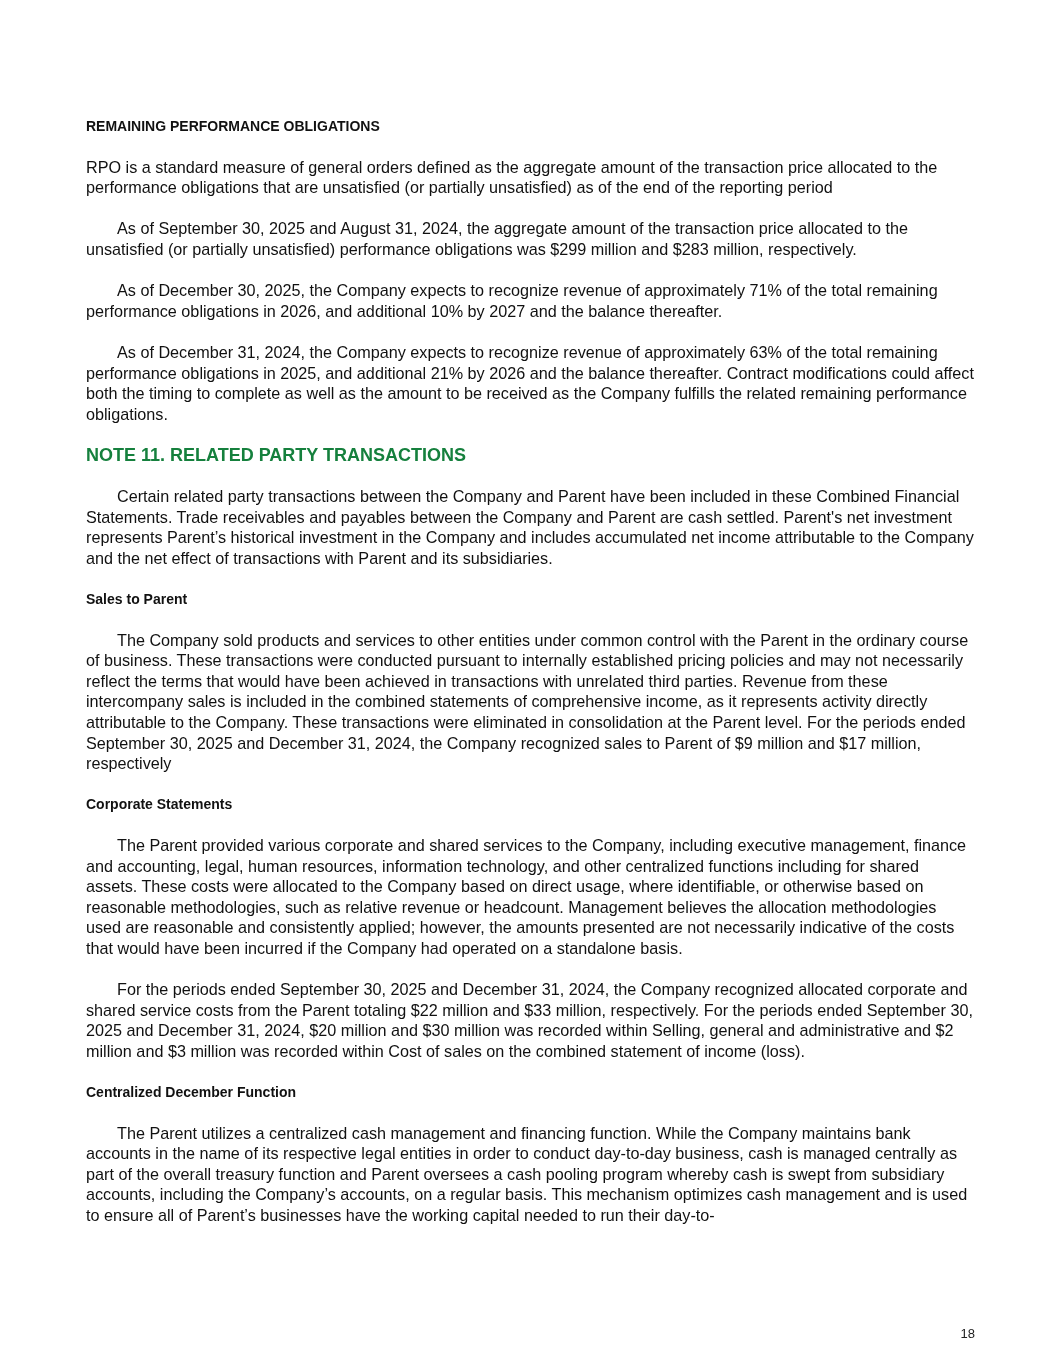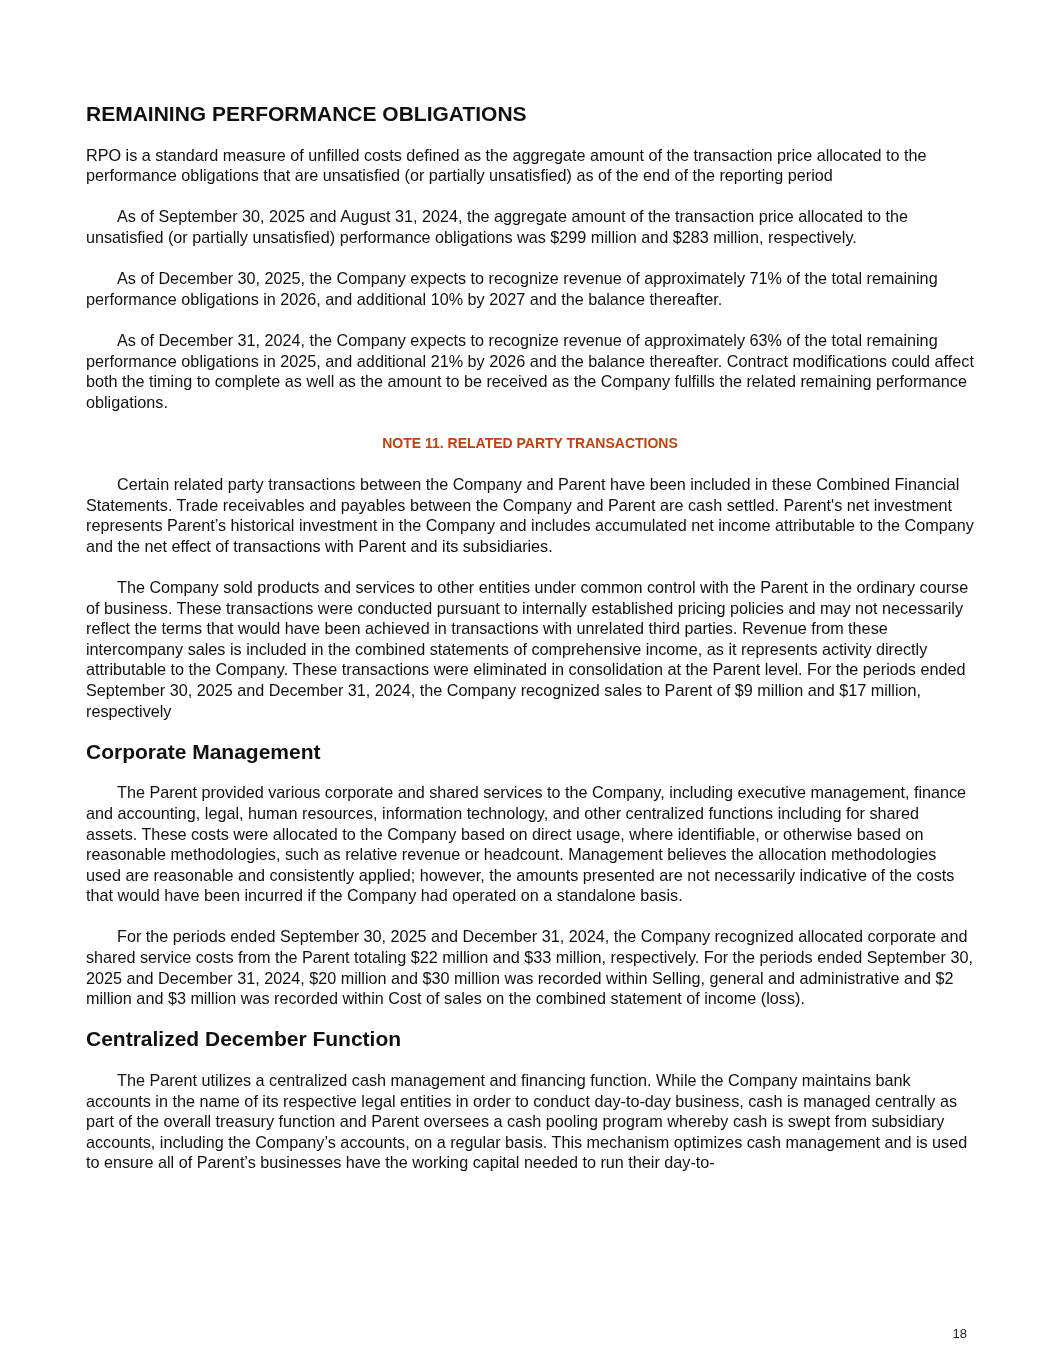--- a/index.html
+++ b/index.html
@@ -18,61 +18,61 @@
     .page {
       position: absolute;
       left: 86px;
       top: 104px;
       width: 888px;
       font-size: 16.2px;
       line-height: 20.6px;
     }
     .heading {
       font-weight: bold;
-      margin: 0 0 20px 0;
-      font-size: 21px;
+      margin: 12px 0 20px 0;
+      font-size: 14px;
     }
     .note-heading {
-      color: #c2410c;
+      color: #15803d;
       font-weight: bold;
       margin: 0 0 20.5px 0;
-      font-size: 14px;
-      text-align: center;
+      font-size: 18px;
     }
     p {
       margin: 0 0 20.6px 0;
     }
     p.indent {
       text-indent: 31px;
     }
     .page-number {
       position: absolute;
-      right: 88px;
+      right: 80px;
       top: 1326px;
       font-size: 13px;
       color: #222222;
     }
   </style>
 </head>
 <body>
 
 <div class="page">
 
   <div class="heading">REMAINING PERFORMANCE OBLIGATIONS</div>
-  <p>RPO is a standard measure of unfilled costs defined as the aggregate amount of the transaction price allocated to the performance obligations that are unsatisfied (or partially unsatisfied) as of the end of the reporting period</p>
+  <p>RPO is a standard measure of general orders defined as the aggregate amount of the transaction price allocated to the performance obligations that are unsatisfied (or partially unsatisfied) as of the end of the reporting period</p>
   <p class="indent">As of September 30, 2025 and August 31, 2024, the aggregate amount of the transaction price allocated to the unsatisfied (or partially unsatisfied) performance obligations was $299 million and $283 million, respectively.</p>
   <p class="indent">As of December 30, 2025, the Company expects to recognize revenue of approximately 71% of the total remaining performance obligations in 2026, and additional 10% by 2027 and the balance thereafter.</p>
   <p class="indent">As of December 31, 2024, the Company expects to recognize revenue of approximately 63% of the total remaining performance obligations in 2025, and additional 21% by 2026 and the balance thereafter. Contract modifications could affect both the timing to complete as well as the amount to be received as the Company fulfills the related remaining performance obligations.</p>
 
   <div class="note-heading">NOTE 11. RELATED PARTY TRANSACTIONS</div>
   <p class="indent">Certain related party transactions between the Company and Parent have been included in these Combined Financial Statements. Trade receivables and payables between the Company and Parent are cash settled. Parent's net investment represents Parent’s historical investment in the Company and includes accumulated net income attributable to the Company and the net effect of transactions with Parent and its subsidiaries.</p>
 
+  <div class="heading">Sales to Parent</div>
   <p class="indent">The Company sold products and services to other entities under common control with the Parent in the ordinary course of business. These transactions were conducted pursuant to internally established pricing policies and may not necessarily reflect the terms that would have been achieved in transactions with unrelated third parties. Revenue from these intercompany sales is included in the combined statements of comprehensive income, as it represents activity directly attributable to the Company. These transactions were eliminated in consolidation at the Parent level. For the periods ended September 30, 2025 and December 31, 2024, the Company recognized sales to Parent of $9 million and $17 million, respectively</p>
 
-  <div class="heading">Corporate Management</div>
+  <div class="heading">Corporate Statements</div>
   <p class="indent">The Parent provided various corporate and shared services to the Company, including executive management, finance and accounting, legal, human resources, information technology, and other centralized functions including for shared assets. These costs were allocated to the Company based on direct usage, where identifiable, or otherwise based on reasonable methodologies, such as relative revenue or headcount. Management believes the allocation methodologies used are reasonable and consistently applied; however, the amounts presented are not necessarily indicative of the costs that would have been incurred if the Company had operated on a standalone basis.</p>
   <p class="indent">For the periods ended September 30, 2025 and December 31, 2024, the Company recognized allocated corporate and shared service costs from the Parent totaling $22 million and $33 million, respectively. For the periods ended September 30, 2025 and December 31, 2024, $20 million and $30 million was recorded within Selling, general and administrative and $2 million and $3 million was recorded within Cost of sales on the combined statement of income (loss).</p>
 
   <div class="heading">Centralized December Function</div>
   <p class="indent">The Parent utilizes a centralized cash management and financing function. While the Company maintains bank accounts in the name of its respective legal entities in order to conduct day-to-day business, cash is managed centrally as part of the overall treasury function and Parent oversees a cash pooling program whereby cash is swept from subsidiary accounts, including the Company’s accounts, on a regular basis. This mechanism optimizes cash management and is used to ensure all of Parent’s businesses have the working capital needed to run their day-to-</p>
 
 </div>
 
 <div class="page-number">18</div>
 

